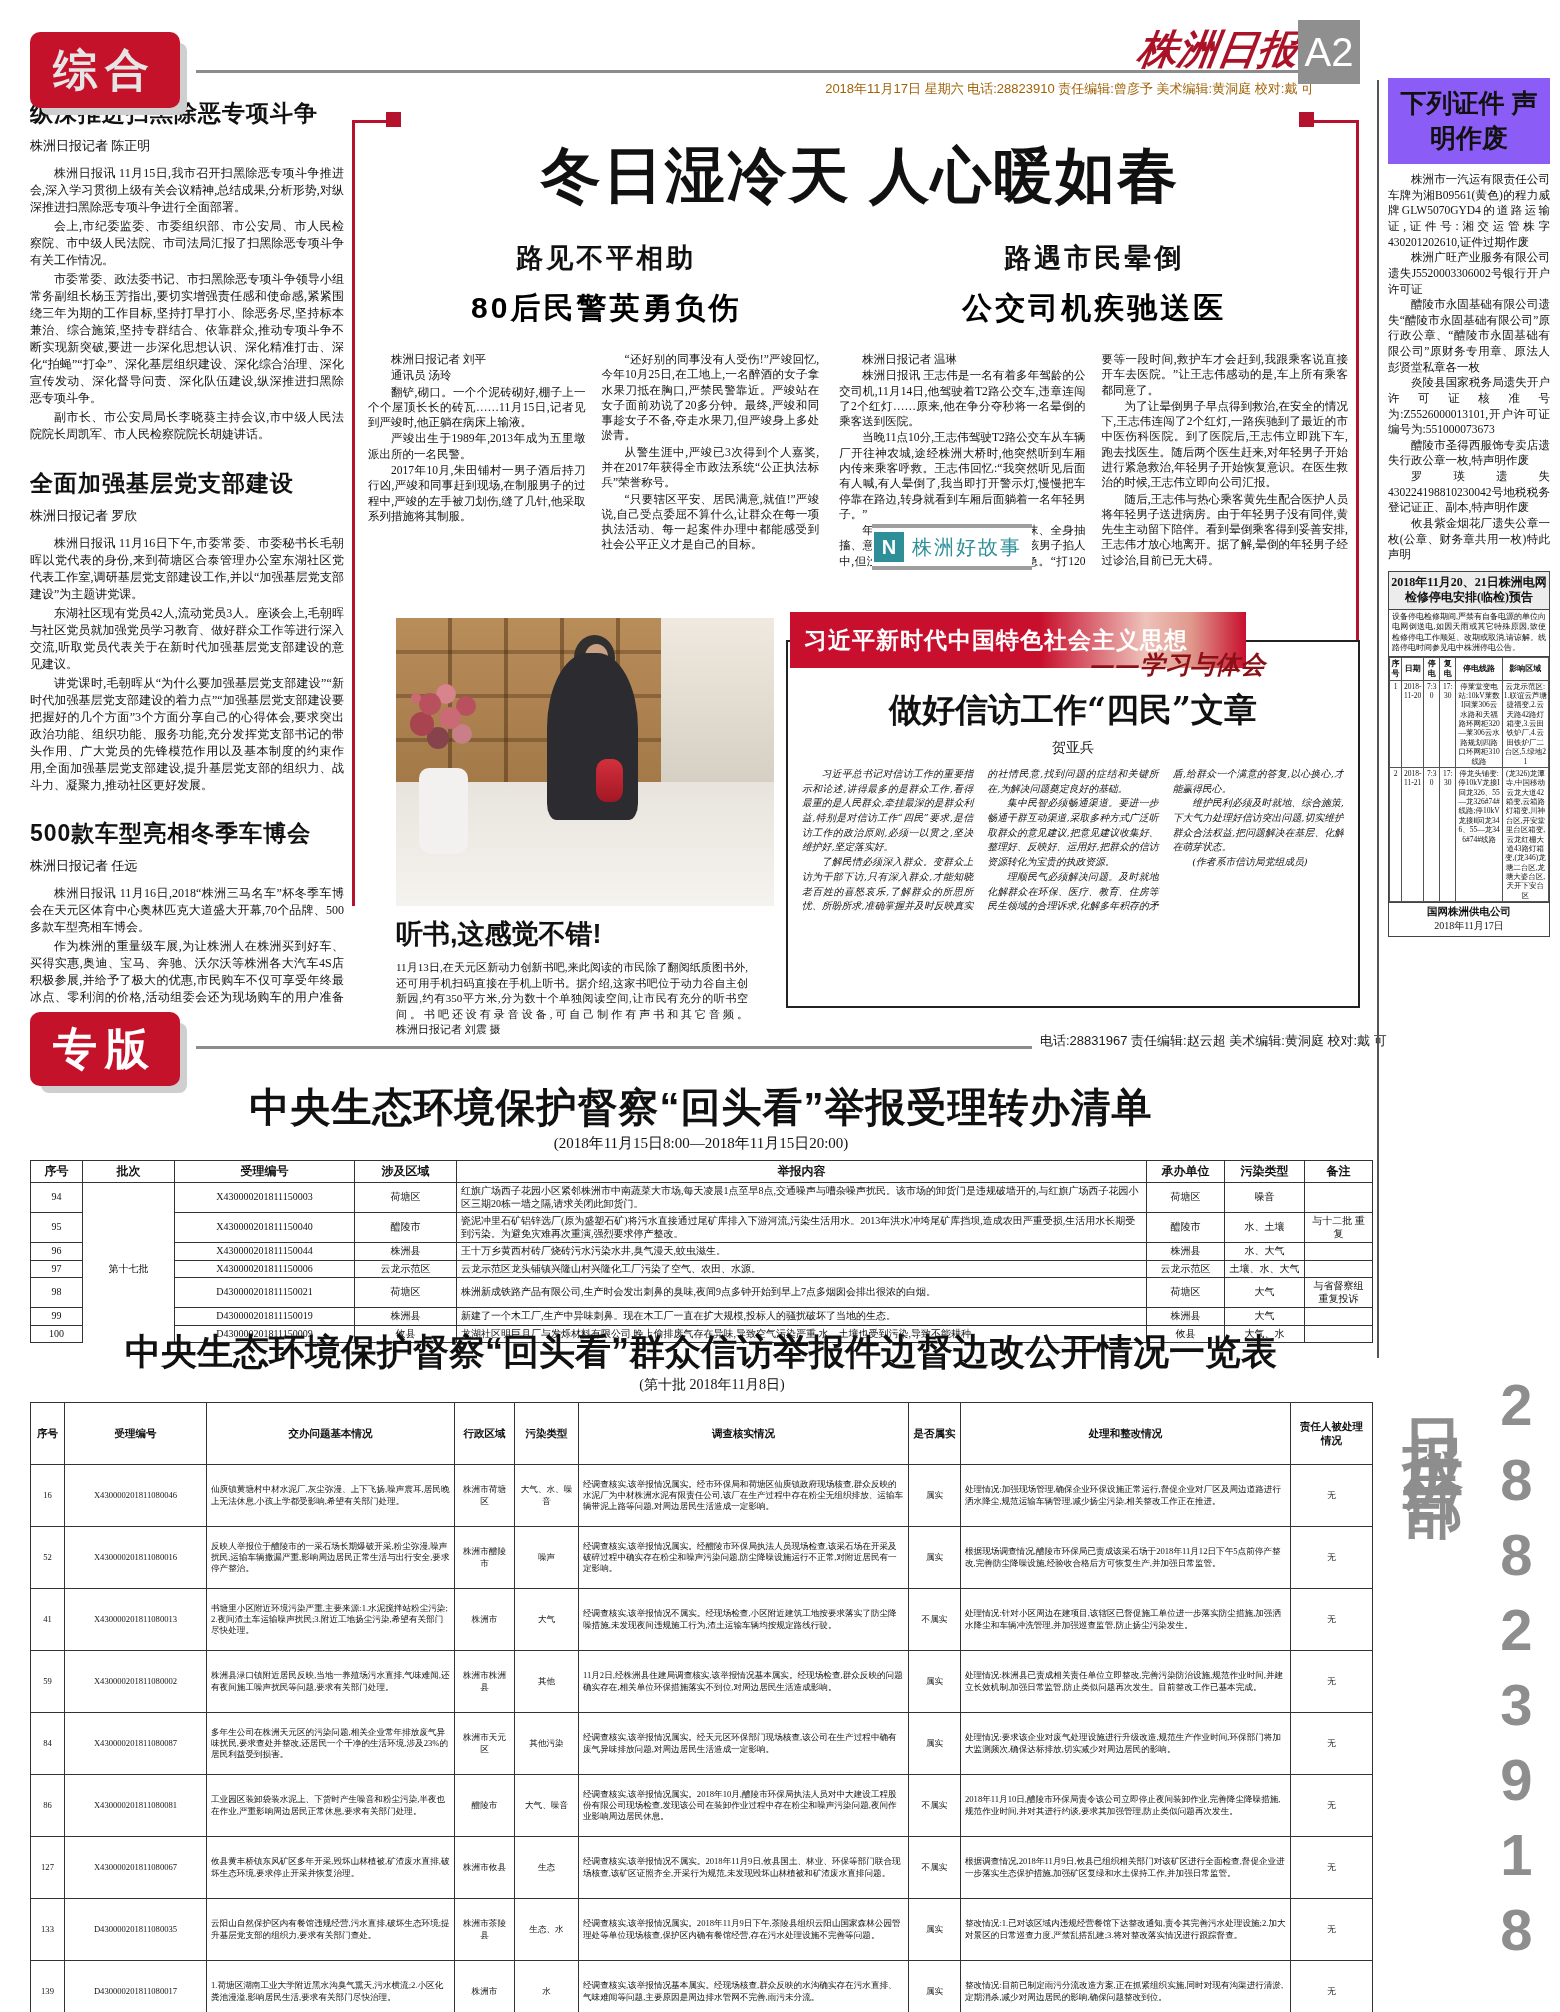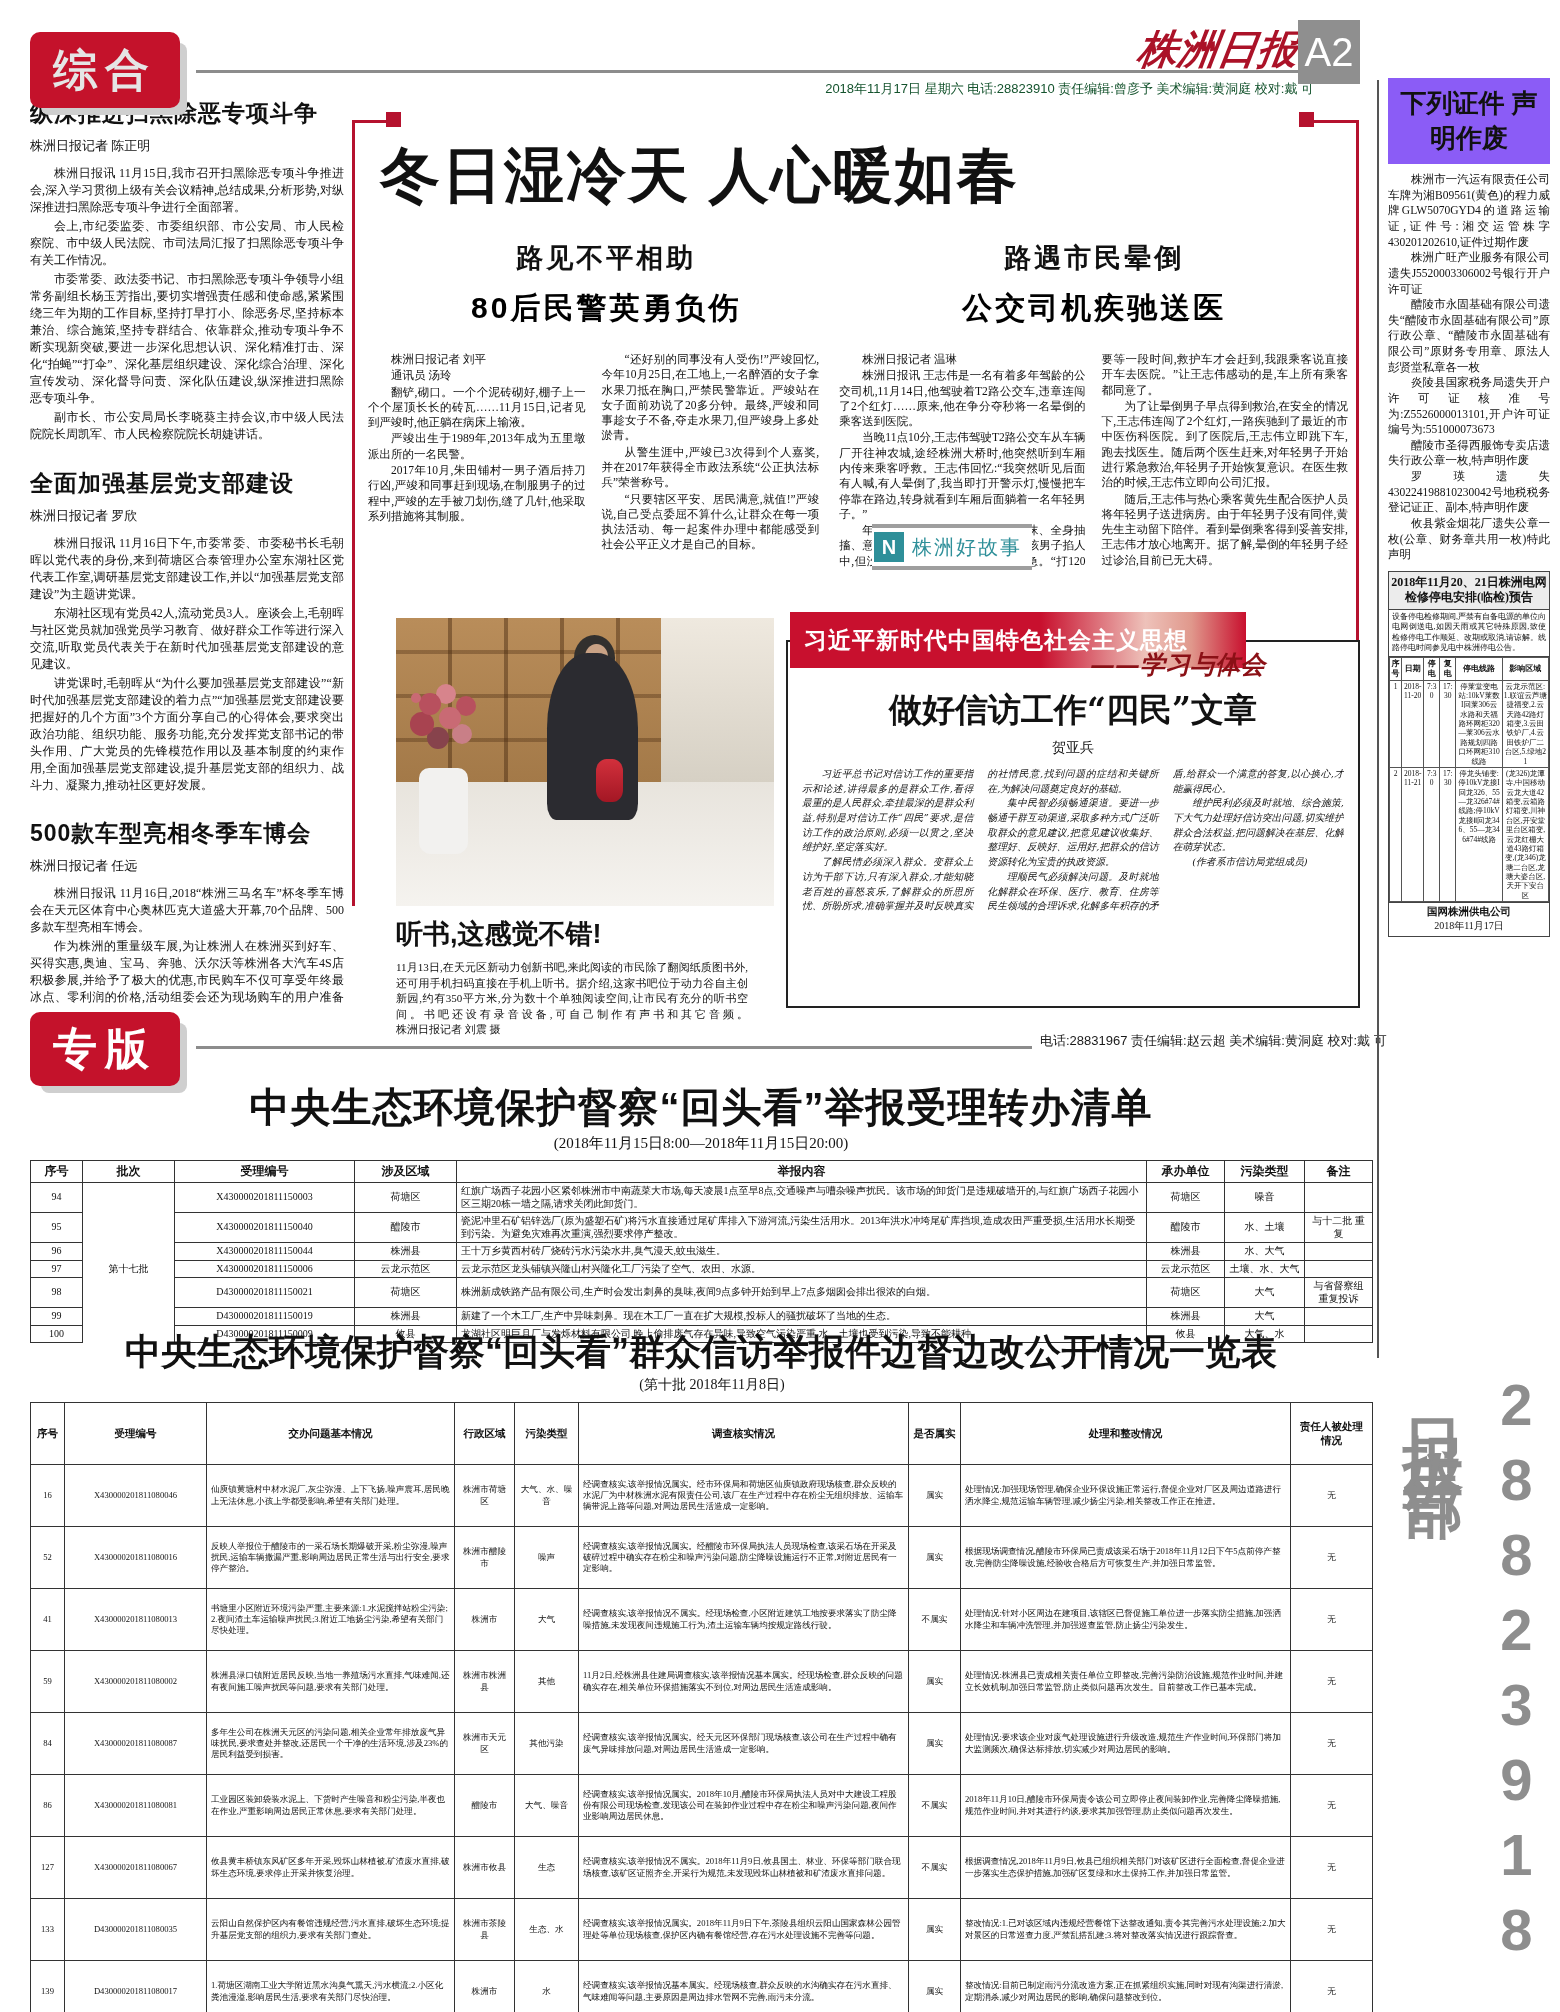--- a/index.html
+++ b/index.html
@@ -6,36 +6,36 @@
   #page{position:relative;width:1560px;height:2012px;background:#fff;margin:0 auto;
         font-family:"Liberation Serif",serif;color:#111;overflow:hidden;}
   .abs{position:absolute;}
   
   .sec-badge{left:30px;top:32px;width:150px;height:76px;background:#c4122b;border-radius:10px;
     color:#e5e5e5;font-family:"Liberation Sans",sans-serif;font-weight:900;font-size:44px;
     display:flex;align-items:center;justify-content:center;letter-spacing:8px;
     box-shadow:9px 9px 0 -2px #cfcfcf;z-index:3;}
   .top-rule{left:196px;top:70px;width:1118px;height:3px;background:#8c8c8c;}
   .info-line{left:620px;top:80px;width:694px;font-family:"Liberation Sans",sans-serif;
-    font-size:13px;text-align:right;color:#14532d;white-space:nowrap;}
+    font-size:13px;text-align:right;color:#a16207;white-space:nowrap;}
   .masthead{left:1138px;top:22px;width:156px;font-size:40px;font-weight:900;color:#ab1228;
     font-style:italic;transform:skewX(-8deg);font-family:"DejaVu Serif",serif;white-space:nowrap;}
   .pageno{left:1298px;top:20px;width:62px;height:64px;background:#8f8f8f;color:#fff;
     font-family:"Liberation Sans",sans-serif;font-size:40px;display:flex;align-items:center;justify-content:center;}
   
   .left-col{left:30px;top:98px;width:314px;height:908px;overflow:hidden;}
   .art-title{font-family:"Liberation Sans",sans-serif;font-weight:900;font-size:23px;
     margin:0 0 8px 0;letter-spacing:1px;}
   .art-title.mt{margin-top:24px;}
   .byline{font-size:13px;margin:0 0 10px 0;}
   .left-col p.bp{font-size:12px;line-height:1.42;text-align:justify;text-indent:2em;margin:0 0 2px 0;}
   
   .redbar{background:#b5122e;}
   
-  .main-headline{left:380px;top:136px;width:960px;text-align:left;font-size:60px;font-weight:900;
+  .main-headline{left:380px;top:136px;width:960px;text-align:center;font-size:60px;font-weight:900;
     font-family:"Liberation Sans",sans-serif;letter-spacing:2px;white-space:nowrap;}
   .subheads{left:372px;top:240px;width:976px;display:flex;}
   .subgroup{text-align:center;}
   .sg1{width:48%;} .sg2{width:52%;}
   .kicker{font-size:27px;font-weight:700;margin-bottom:12px;letter-spacing:3px;}
   .subtitle{font-family:"Liberation Sans",sans-serif;font-size:30px;font-weight:900;color:#000000;letter-spacing:3px;}
   .story-body{left:368px;top:352px;width:980px;height:262px;display:flex;gap:20px;overflow:hidden;}
   .story1{width:47%;column-count:2;column-gap:16px;}
   .story2{width:53%;column-count:2;column-gap:16px;}
   .story-body p{font-size:11.5px;line-height:1.33;text-align:justify;text-indent:2em;margin:0 0 1px 0;}

